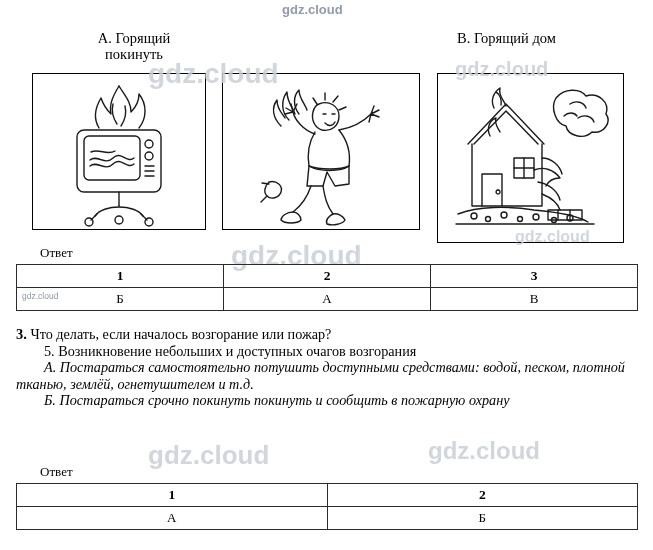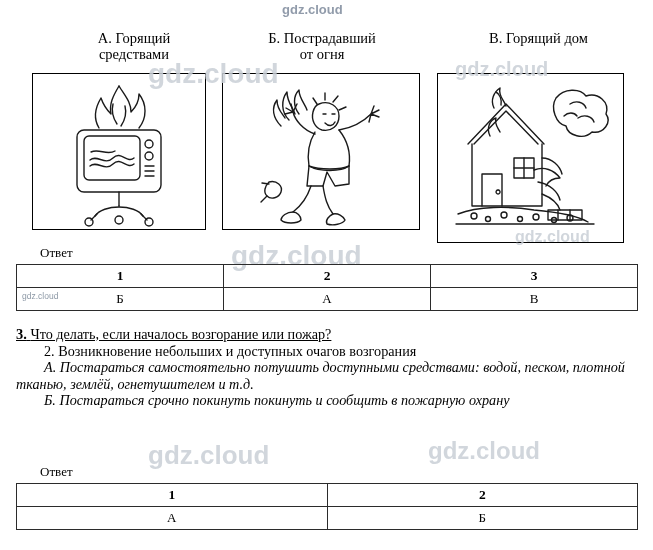--- a/index.html
+++ b/index.html
@@ -55,21 +55,21 @@
     height: 40px;
   }
   .caption {
     position: absolute;
     text-align: center;
     font-size: 14.5px;
     line-height: 16px;
   }
   .cap-a { left: 34px; width: 200px; }
   .cap-b { left: 222px; width: 200px; }
-  .cap-c { left: 436px; width: 205px; }
+  .cap-c { left: 404px; width: 205px; }
 
   
   .pic {
     position: absolute;
     border: 1px solid #000;
     background: #fff;
     overflow: hidden;
   }
   .pic-a { left: 32px;  top: 73px; width: 172px; height: 155px; }
   .pic-b { left: 222px; top: 73px; width: 196px; height: 155px; }
@@ -123,40 +123,35 @@
     font-size: 14.2px;
     line-height: 16.6px;
   }
   .q-num {
     font-weight: bold;
     font-size: 14.5px;
   }
   .q-first {
     display: block;
     text-indent: 0;
-    text-decoration: underline;
   }
   .q-indent { padding-left: 28px; display: block; }
   .q-wrap { display: block; font-style: italic; }
 </style>
 </head>
 <body>
 
 <div class="page">
 
   <div class="wm wm-top">gdz.cloud</div>
 
   <div class="captions">
     <div class="caption cap-a">
       <span>А. Горящий</span><br>
-      <span>средствами</span>
-    </div>
-    <div class="caption cap-b">
-      <span>Б. Пострадавший</span><br>
-      <span>от огня</span>
+      <span>покинуть</span>
     </div>
     <div class="caption cap-c">
       <span>В. Горящий дом</span>
     </div>
   </div>
 
   <div class="pic pic-a">
     <svg width="172" height="155" viewBox="0 0 172 155">
       <g fill="none" stroke="#1a1a1a" stroke-width="1.4" stroke-linecap="round" stroke-linejoin="round">
 
@@ -290,21 +285,21 @@
     </tr>
   </tbody>
     </table>
   <div class="cell-wm">gdz.cloud</div>
 
   <div class="question">
     <span class="q-first">
       <span class="q-num">3.</span>
       <span>Что делать, если началось возгорание или пожар?</span>
     </span>
-    <span class="q-indent">2. Возникновение небольших и доступных очагов возгорания</span>
+    <span class="q-indent">5. Возникновение небольших и доступных очагов возгорания</span>
     <span class="q-wrap" style="text-indent:28px;">А. Постараться самостоятельно потушить доступными средствами: водой, песком, плотной тканью, землёй, огнетушителем и т.д.</span>
     <span class="q-wrap" style="text-indent:28px;">Б. Постараться срочно покинуть покинуть и сообщить в пожарную охрану</span>
   </div>
 
   <div class="wm wm-6">gdz.cloud</div>
   <div class="wm wm-7">gdz.cloud</div>
 
   <div class="answer-label ans-2">Ответ</div>
 
   <table class="grid" id="table-2">

